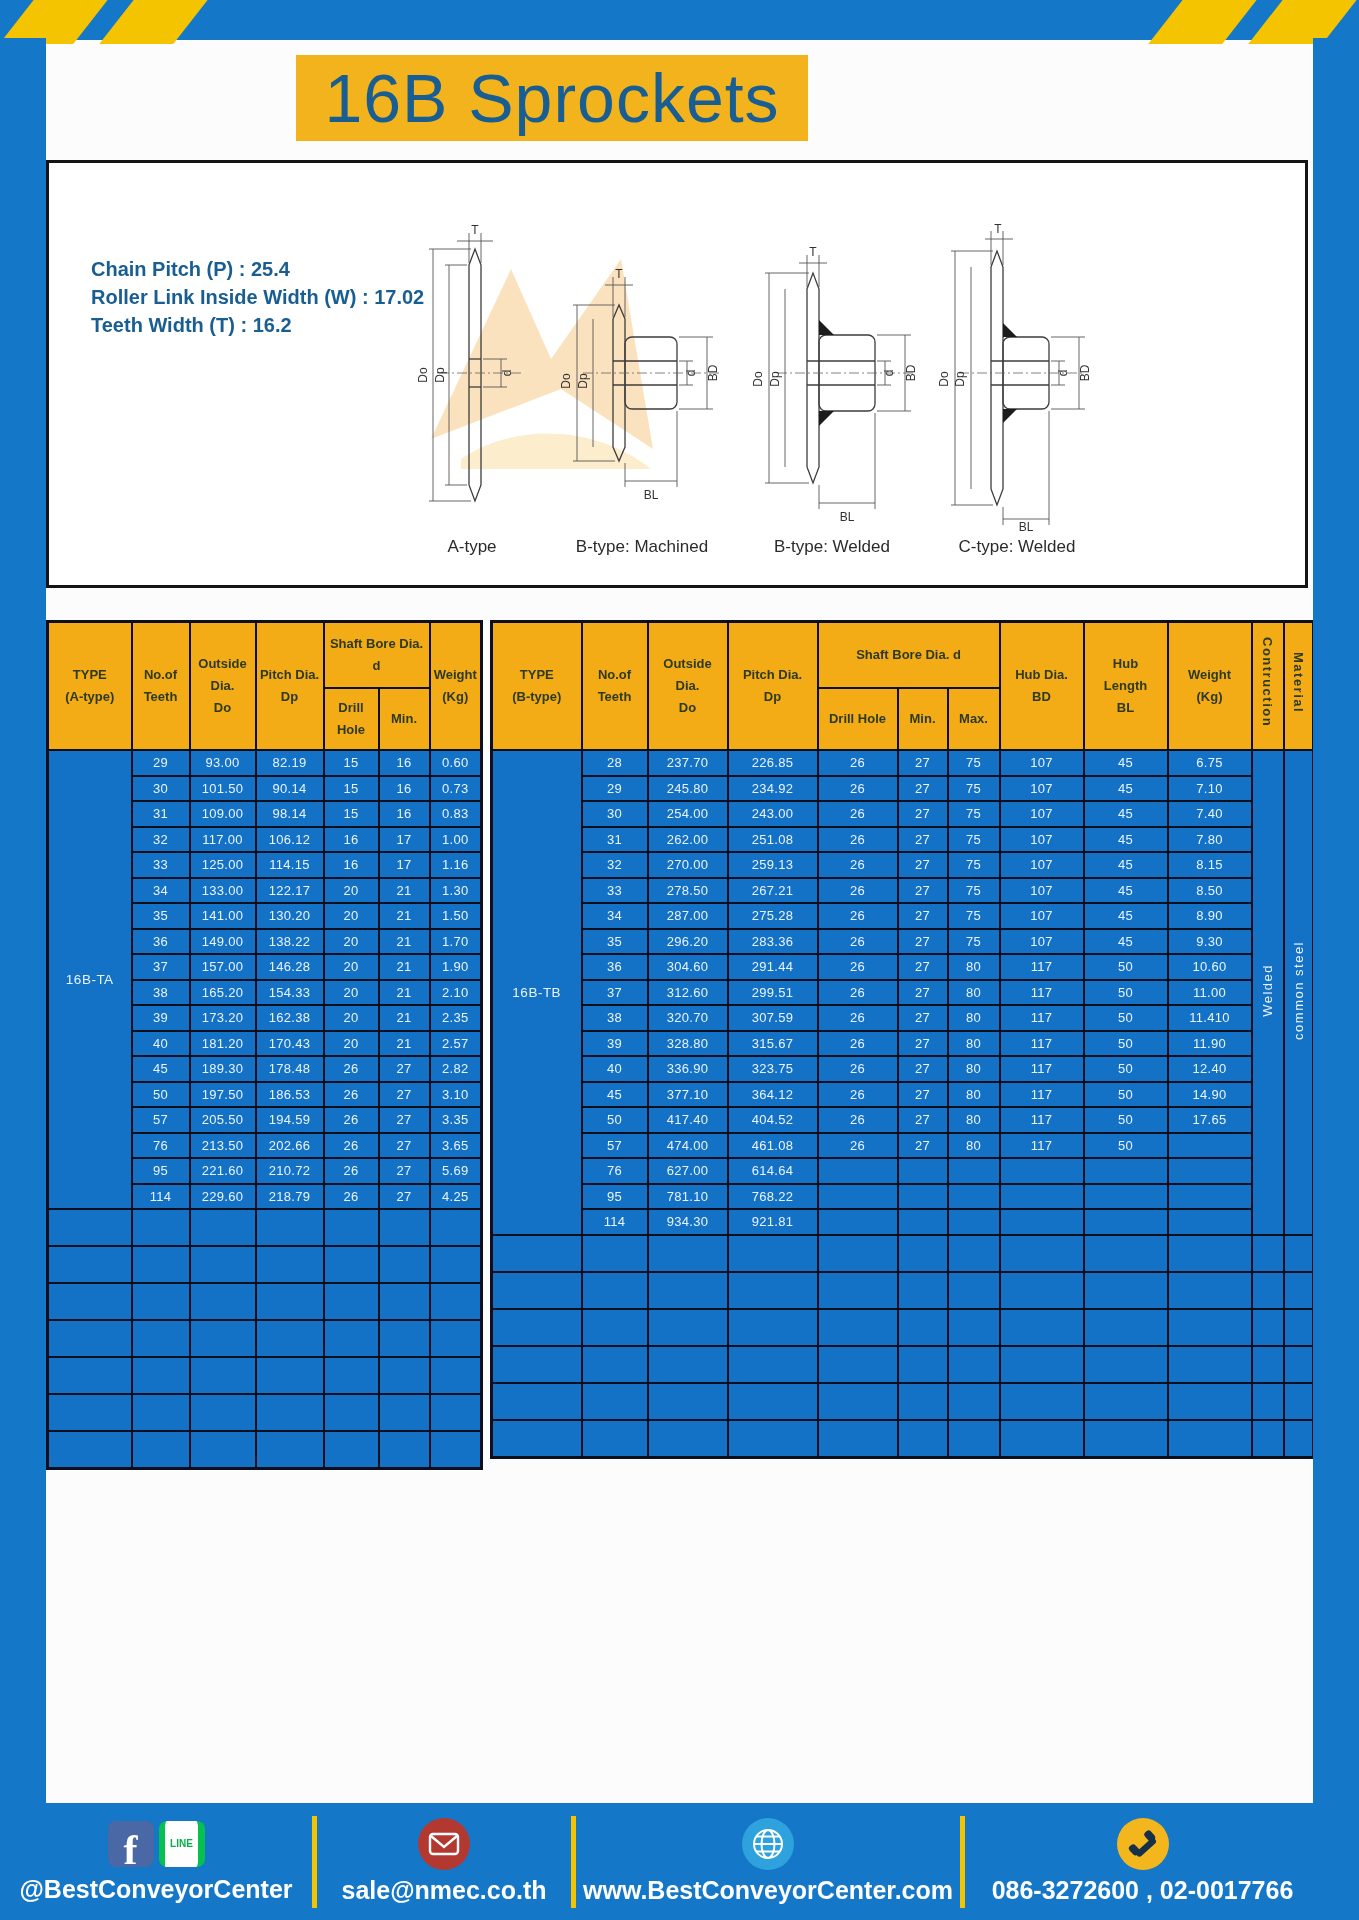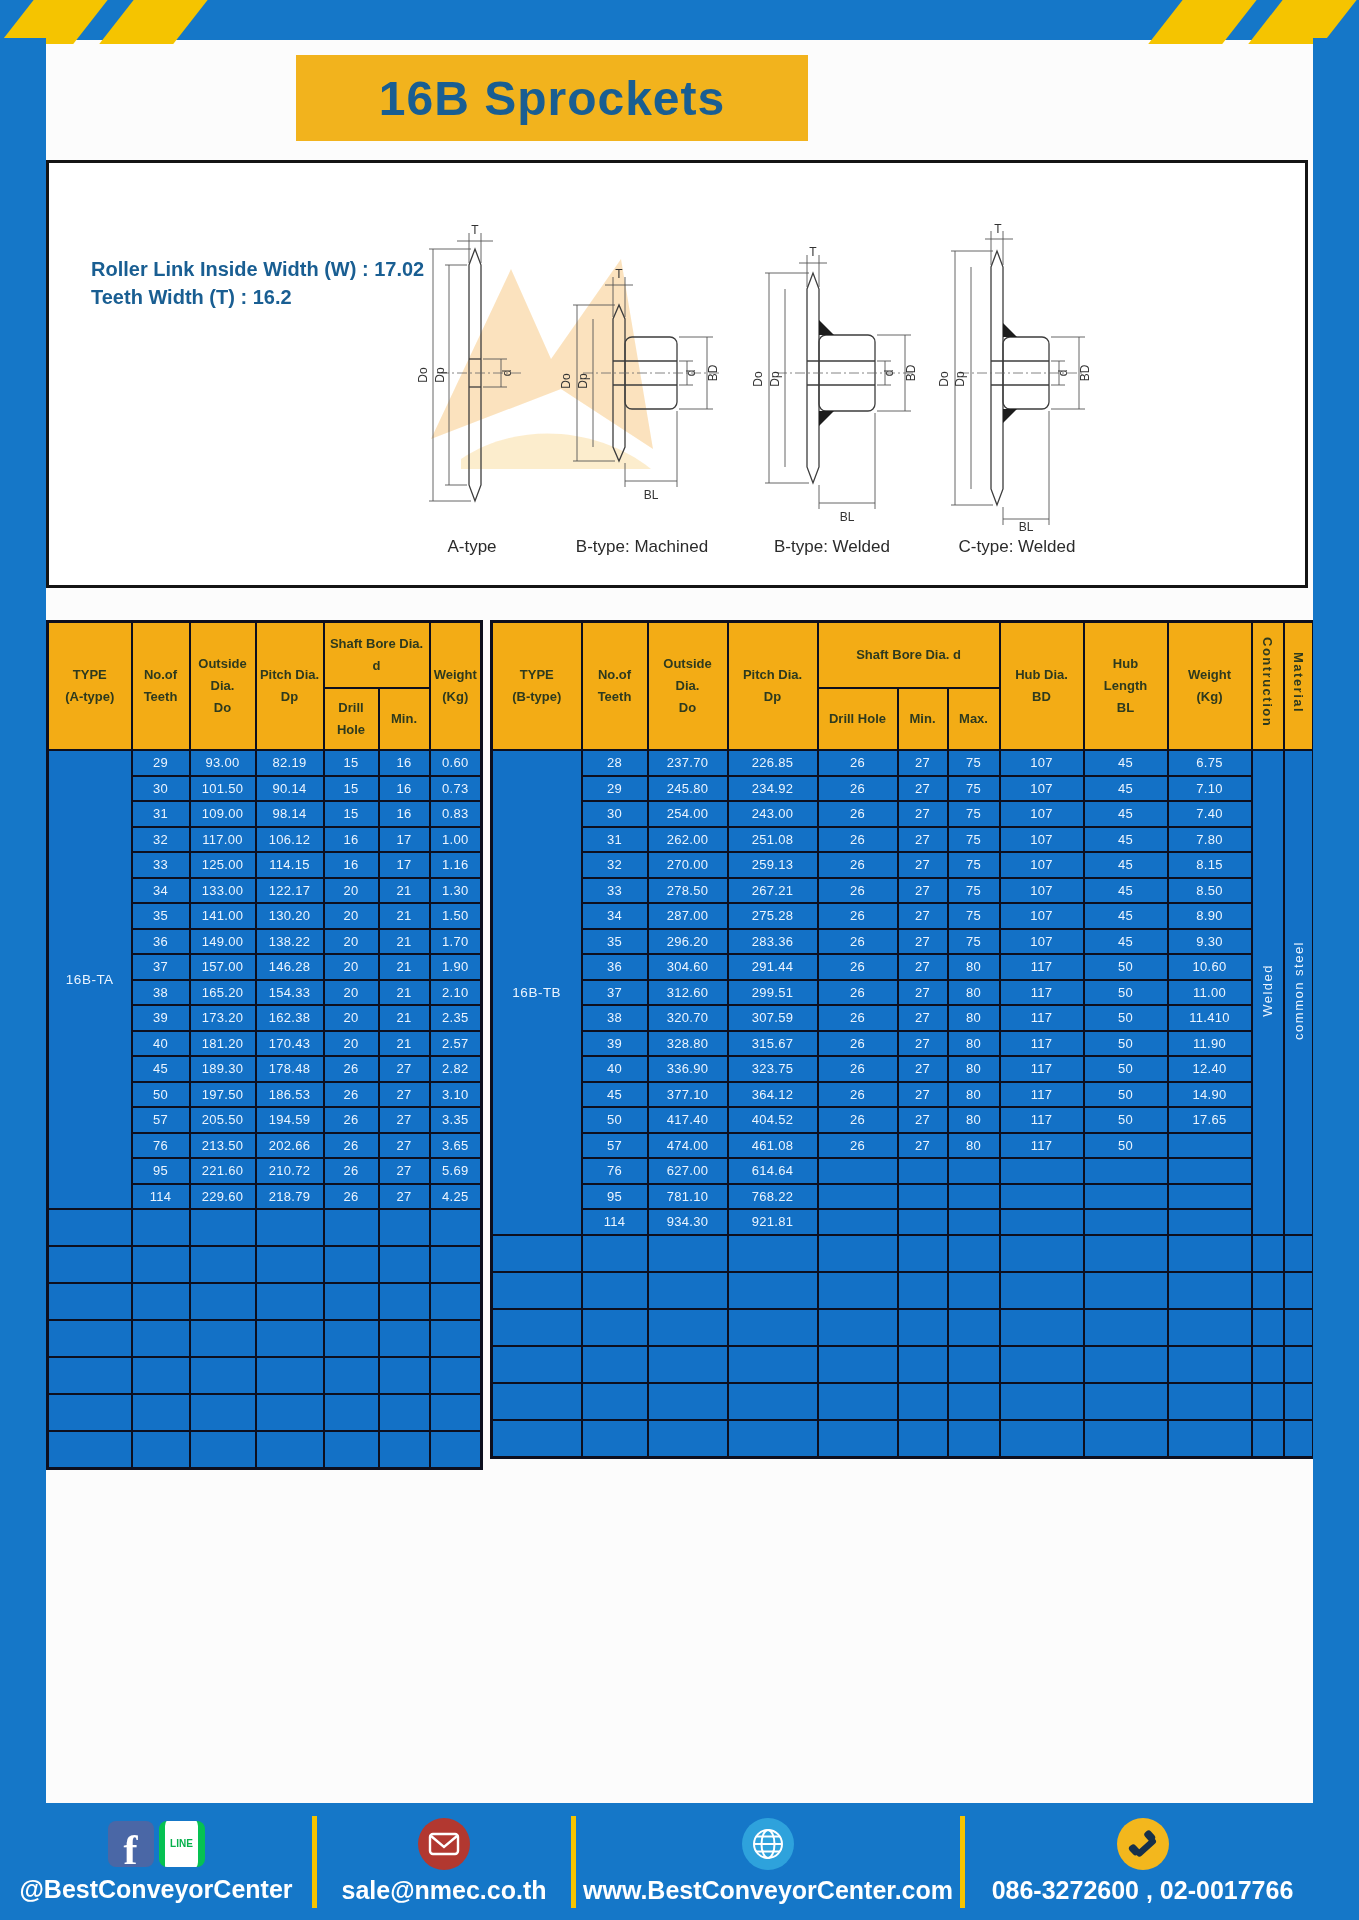--- a/index.html
+++ b/index.html
@@ -13,21 +13,21 @@
         font-family:"Liberation Sans",sans-serif;}
   
   .frame-top{position:absolute;top:0;left:0;width:100%;height:40px;background:var(--frame-blue);z-index:5;}
   .stripe{position:absolute;top:-4px;height:48px;width:74px;background:var(--stripe-yellow);transform:skewX(-38deg);}
   .sA{left:18px}.sB{left:118px}.sC{right:118px}.sD{right:18px}
   .frame-left,.frame-right{position:absolute;top:38px;bottom:115px;width:46px;background:var(--frame-blue);z-index:5;}
   .frame-left{left:0}.frame-right{right:0}
   
   .title-box{position:absolute;left:296px;top:55px;width:512px;height:86px;background:var(--title-yellow);
              display:flex;align-items:center;justify-content:center;z-index:4;}
-  .title-box span{font-size:48px;font-weight:bold;color:var(--accent-text);letter-spacing:1px;}
+  .title-box span{font-size:68px;font-weight:normal;color:var(--accent-text);letter-spacing:1px;}
   
   .panel{position:absolute;left:46px;top:160px;width:1262px;height:428px;background:#fff;
          border:3px solid #141414;box-sizing:border-box;z-index:3;}
   .specs{position:absolute;left:42px;top:92px;width:430px;z-index:4;}
   .spec-line{font-size:20px;font-weight:bold;color:var(--accent-text);line-height:1.4;white-space:nowrap;}
   .watermark{position:absolute;left:410px;top:58px;width:680px;text-align:center;z-index:3;pointer-events:none;
              font-weight:bold;font-size:84px;letter-spacing:16px;line-height:1.1;color:rgba(150,182,224,0.38);}
   .wm-logo{position:absolute;left:352px;top:76px;z-index:2;opacity:.30;pointer-events:none;}
   .diagrams{position:absolute;left:348px;top:48px;width:706px;height:346px;display:flex;
             justify-content:space-between;align-items:flex-end;z-index:2;}
@@ -89,20 +89,21 @@
     <span>16B Sprockets</span>
   </div>
 
   <div class="panel">
     <svg class="wm-logo" width="300" height="250" viewBox="0 0 300 250">
       <path d="M30 200 L110 30 L150 120 L220 20 L252 210 L160 150 Z" fill="#F2A32C"></path>
       <path d="M60 220 C120 180 200 190 250 230 L60 230 Z" fill="#F7C45E"></path>
     </svg>
 
     <div class="specs">
+      <div class="spec-line">Chain Pitch (P) : 25.4</div>
       <div class="spec-line">Roller Link Inside Width (W) : 17.02</div>
       <div class="spec-line">Teeth Width (T) : 16.2</div>
     </div>
 
     <div class="diagrams">
 
       <div class="diagram">
         <svg width="150" height="310" viewBox="0 0 150 310">
           <line class="dim" x1="60" y1="18" x2="96" y2="18"></line>
           <line class="dim" x1="72" y1="10" x2="72" y2="40"></line>

